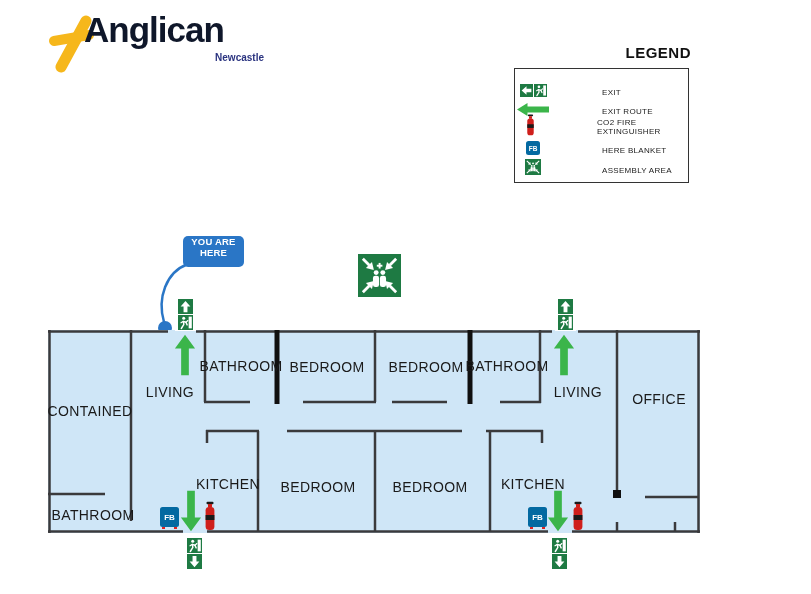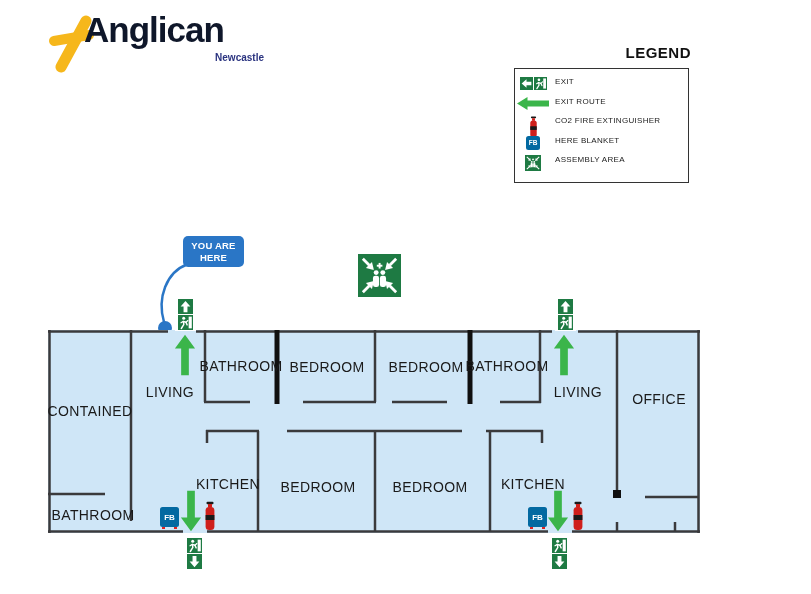--- a/index.html
+++ b/index.html
@@ -13,21 +13,21 @@
               color:#0f172a;letter-spacing:-1px;}
   .logo-city{position:absolute;left:38px;top:44px;width:180px;text-align:right;
              font-size:10px;font-weight:700;color:#2b3480;}
 
   
   .legend-title{position:absolute;left:514px;top:44px;width:177px;text-align:right;
                 font-size:15px;font-weight:bold;color:#111;letter-spacing:.5px;}
   .legend-box{position:absolute;left:514px;top:68px;width:175px;height:115px;
               border:1.5px solid #333;background:#fff;box-sizing:border-box;
               padding-top:8px;}
-  .lg-row{display:flex;align-items:flex-start;height:19.5px;}
+  .lg-row{display:flex;align-items:flex-end;height:19.5px;gap:47px;}
   .lg-ic{width:36px;display:flex;justify-content:center;align-items:center;}
   .lg-label{font-size:8px;color:#1a1a1a;letter-spacing:.3px;margin-left:4px;}
   .lg-exit{display:flex;gap:1px;}
   .fb-chip{background:#0369a1;color:#fff;font-weight:bold;border-radius:2.5px;
            display:flex;align-items:center;justify-content:center;}
   .fb-lg{width:14px;height:14px;font-size:6.5px;}
 
   
   .room-label{position:absolute;transform:translate(-50%,-50%);font-size:14px;
               color:#1a1a1a;letter-spacing:.4px;white-space:nowrap;}
@@ -35,21 +35,21 @@
              background:#fff;padding:1px;}
   .fb-plan{position:absolute;width:19px;height:20px;font-size:8px;}
   .fb-plan::after{content:"";position:absolute;bottom:-2px;left:2px;width:3px;height:2px;background:#e02420;}
   .fb-plan::before{content:"";position:absolute;bottom:-2px;right:2px;width:3px;height:2px;background:#e02420;}
   .abs{position:absolute;}
 
   
   .yah-box{position:absolute;left:183px;top:236px;width:61px;height:31px;
            background:#2a76c6;border-radius:5px;color:#fff;font-weight:bold;
            font-size:9.5px;display:flex;flex-direction:column;align-items:center;
-           justify-content:center;line-height:1.2;letter-spacing:.2px;}
+           line-height:1.2;letter-spacing:.2px;}
 </style>
 </head>
 <body>
 
 <div id="canvas">
 
   <svg width="0" height="0" style="position:absolute" aria-hidden="true">
     <defs>
       <g id="sym-man">
         <rect x="14.2" y="2.2" width="4.2" height="15.6" fill="#fff"></rect>

